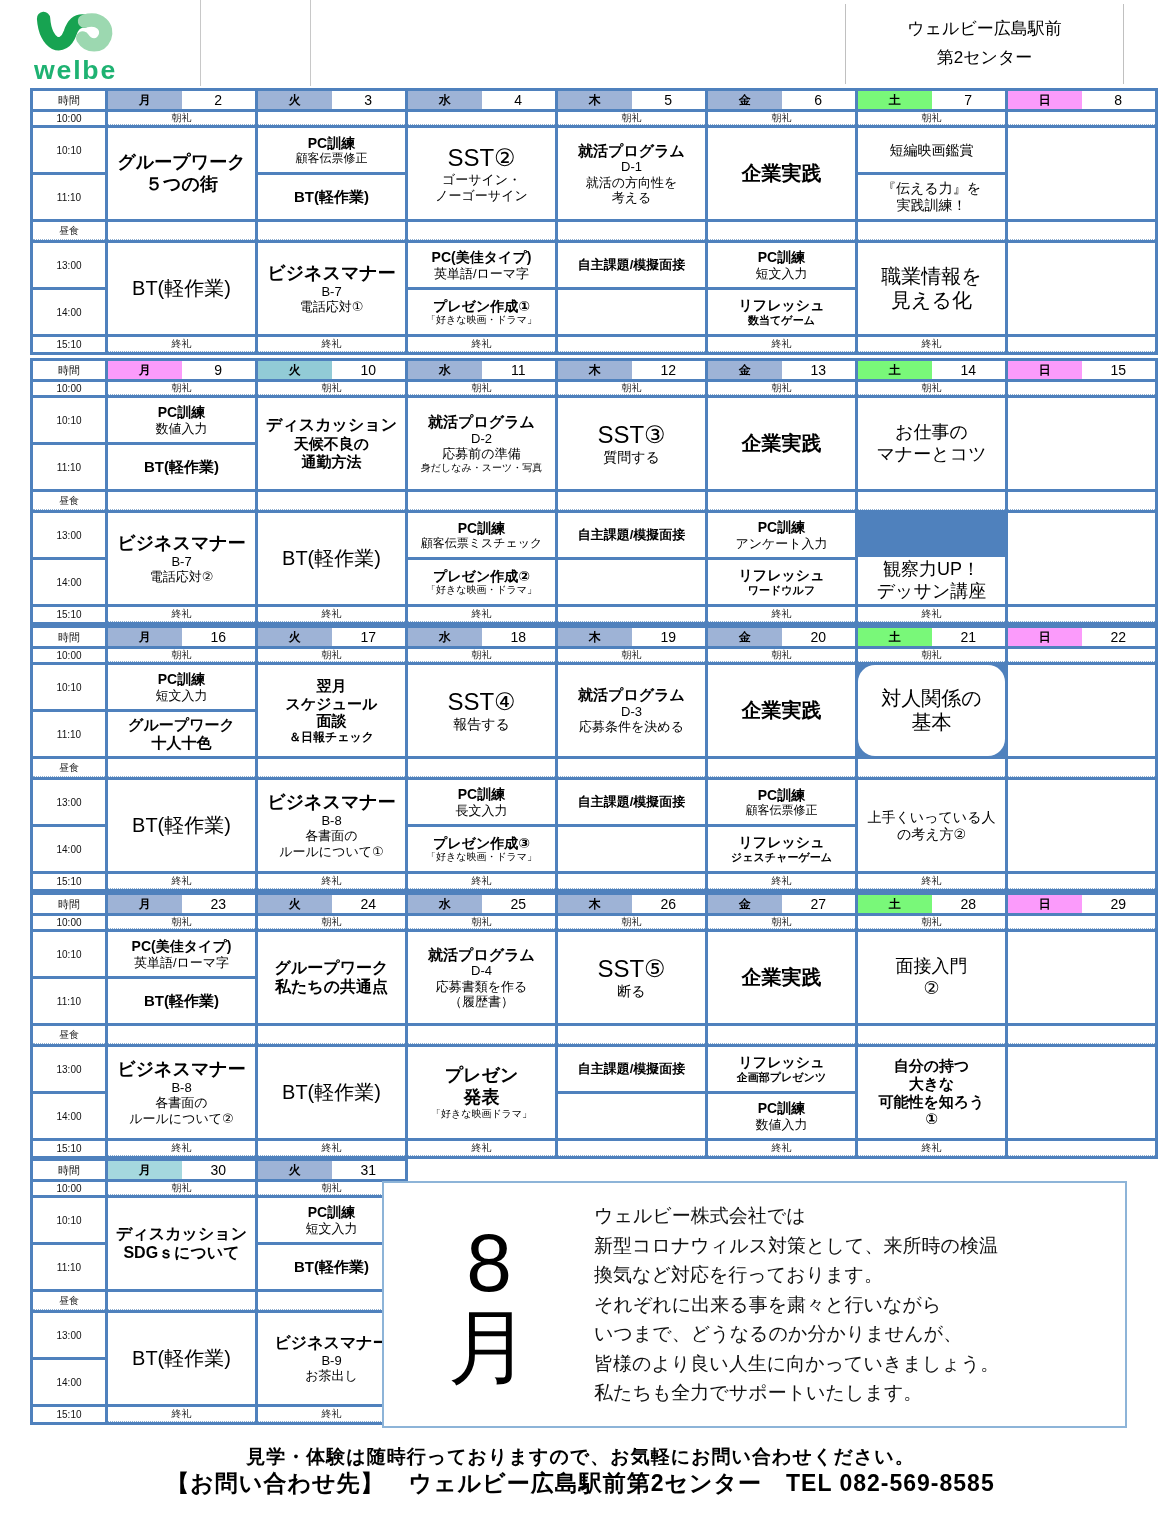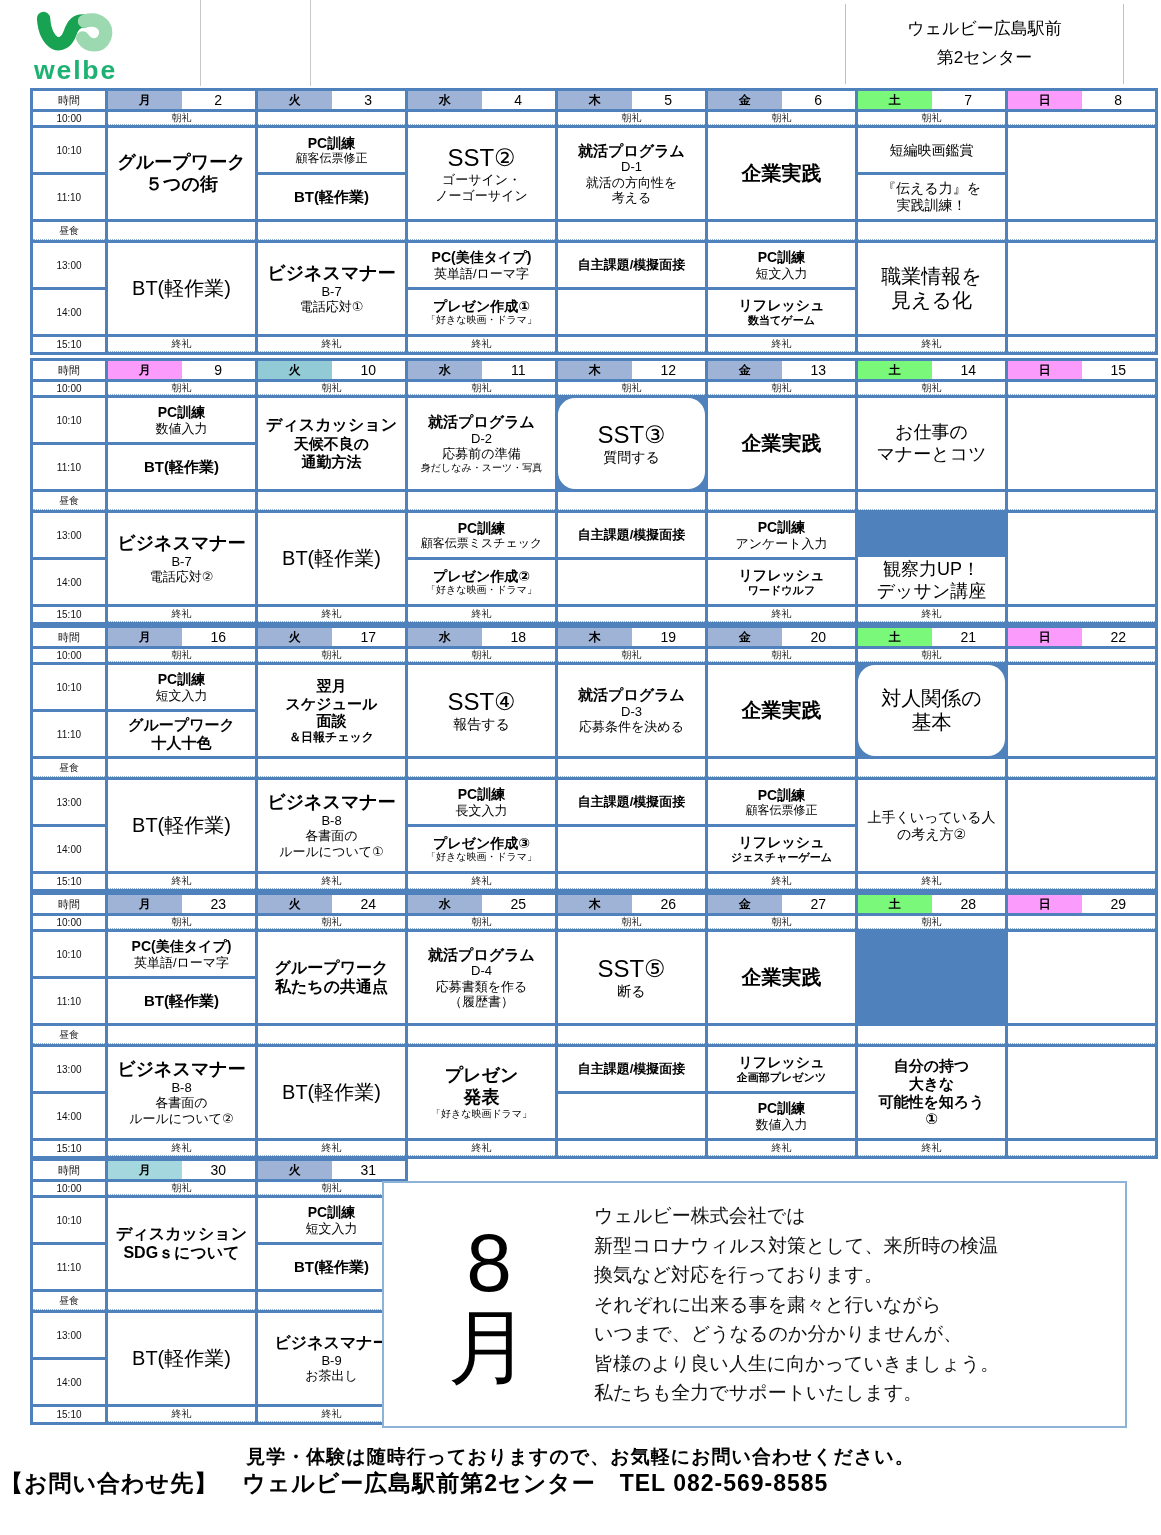--- a/index.html
+++ b/index.html
@@ -37,21 +37,21 @@
   .s-n10{font-size:10px}.s-n12{font-size:12px}.s-n13{font-size:13px}
   .s-n14{font-size:14px}.s-n18{font-size:18px}.s-n20{font-size:20px}.s-n24{font-size:24px}
   
   #infobox{position:absolute;left:382px;top:1181px;width:745px;height:247px;
            background:#fff;border:2px solid #8db4d8;display:flex;align-items:center;box-sizing:border-box;}
   #bigmonth{width:210px;text-align:center;font-size:82px;line-height:1.02;font-weight:400;}
   #msg{font-size:19px;line-height:1.55;color:#111;}
   
   #foot1{position:absolute;left:0;top:1444px;width:1161px;text-align:center;
          font-size:19px;font-weight:700;letter-spacing:1px;}
-  #foot2{position:absolute;left:0;top:1468px;width:1161px;text-align:left;
+  #foot2{position:absolute;left:0;top:1468px;width:1161px;text-align:center;
          font-size:23px;font-weight:700;letter-spacing:1px;}
 </style>
 </head>
 <body>
 
 <div id="app">
 
   <svg id="logo" viewBox="0 0 180 90">
     <path d="M22 14 C24 44 44 52 52 30 C55 21 60 16 68 17" fill="none" stroke="#17a351" stroke-width="15" stroke-linecap="round"></path>
     <path d="M68 17 C86 12 95 24 91 35 C86 47 72 46 66 36" fill="none" stroke="#9cd8b0" stroke-width="15" stroke-linecap="round"></path>
@@ -257,21 +257,21 @@
           <div class="s-b14">プレゼン作成②</div>
           <div class="s-n10">「好きな映画・ドラマ」</div>
         </div>
         <div class="dhdr" style="grid-area: 1 / 5;">
           <div class="dlab" style="background: rgb(158, 179, 214);">木</div>
           <div class="dnum">12</div>
         </div>
         <div class="band" style="grid-area: 2 / 5;">朝礼</div>
         <div class="band" style="grid-area: 5 / 5;"></div>
         <div class="band" style="grid-area: 8 / 5;"></div>
-        <div class="acell" style="grid-area: 3 / 5 / span 2; border-radius: 17px;">
+        <div class="acell" style="grid-area: 3 / 5 / span 2;">
           <div class="s-n24">SST③</div>
           <div class="s-n14">質問する</div>
         </div>
         <div class="acell" style="grid-area: 6 / 5;">
           <div class="s-b13">自主課題/模擬面接</div>
         </div>
         <div class="acell hatch" style="grid-area: 7 / 5;"></div>
         <div class="dhdr" style="grid-area: 1 / 6;">
           <div class="dlab" style="background: rgb(158, 179, 214);">金</div>
           <div class="dnum">13</div>
@@ -533,20 +533,24 @@
           <div class="s-b14">PC訓練</div>
           <div class="s-n13">数値入力</div>
         </div>
         <div class="dhdr" style="grid-area: 1 / 7;">
           <div class="dlab" style="background: rgb(121, 248, 121);">土</div>
           <div class="dnum">28</div>
         </div>
         <div class="band" style="grid-area: 2 / 7;">朝礼</div>
         <div class="band" style="grid-area: 5 / 7;"></div>
         <div class="band" style="grid-area: 8 / 7;">終礼</div>
+        <div class="acell" style="grid-area: 3 / 7 / span 2;">
+          <div class="s-n18">面接入門</div>
+          <div class="s-n18">②</div>
+        </div>
         <div class="acell" style="grid-area: 6 / 7 / span 2;">
           <div class="s-b15">自分の持つ</div>
           <div class="s-b15">大きな</div>
           <div class="s-b15">可能性を知ろう</div>
           <div class="s-b15">①</div>
         </div>
         <div class="dhdr" style="grid-area: 1 / 8;">
           <div class="dlab" style="background: rgb(251, 155, 251);">日</div>
           <div class="dnum">29</div>
         </div>

